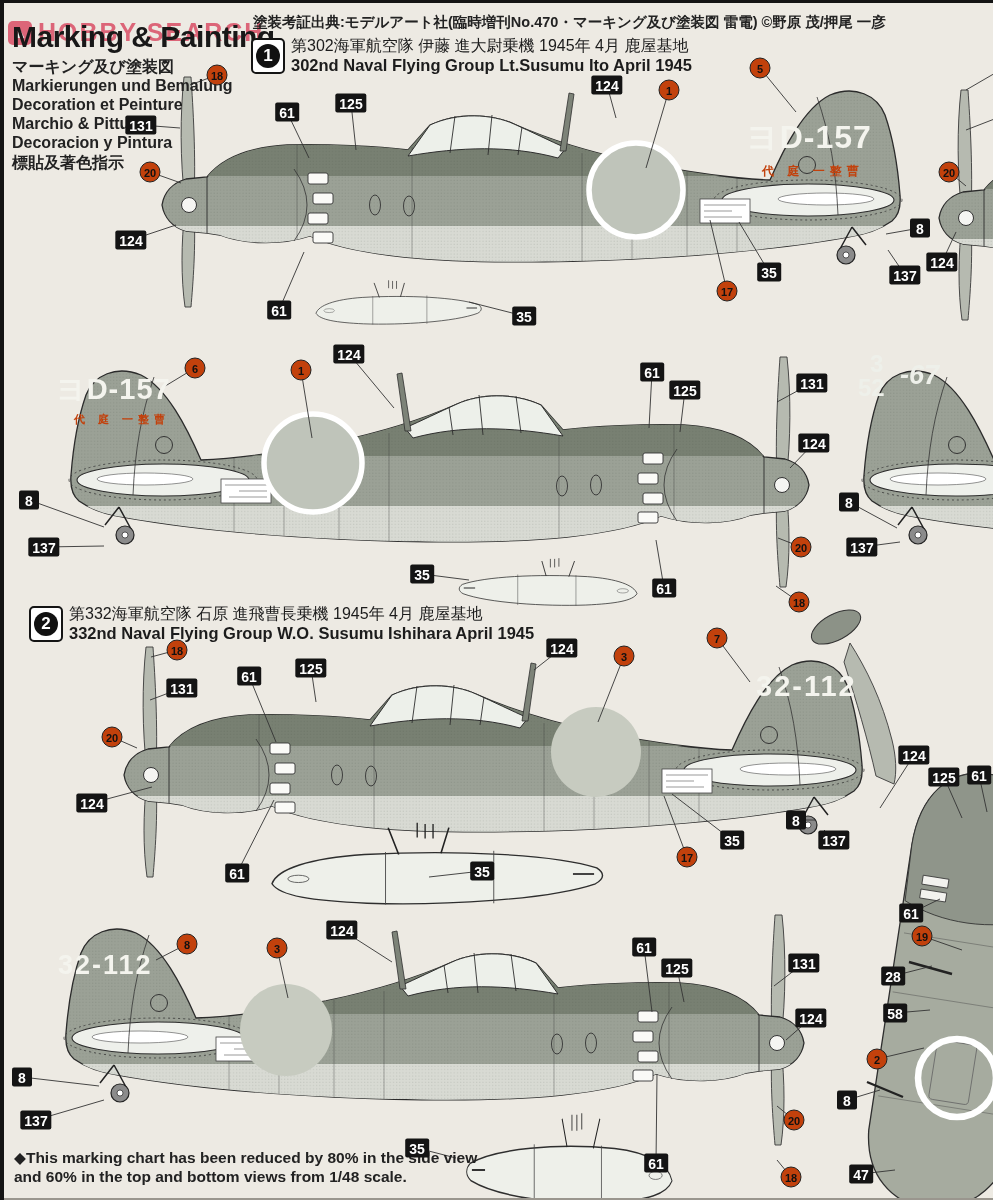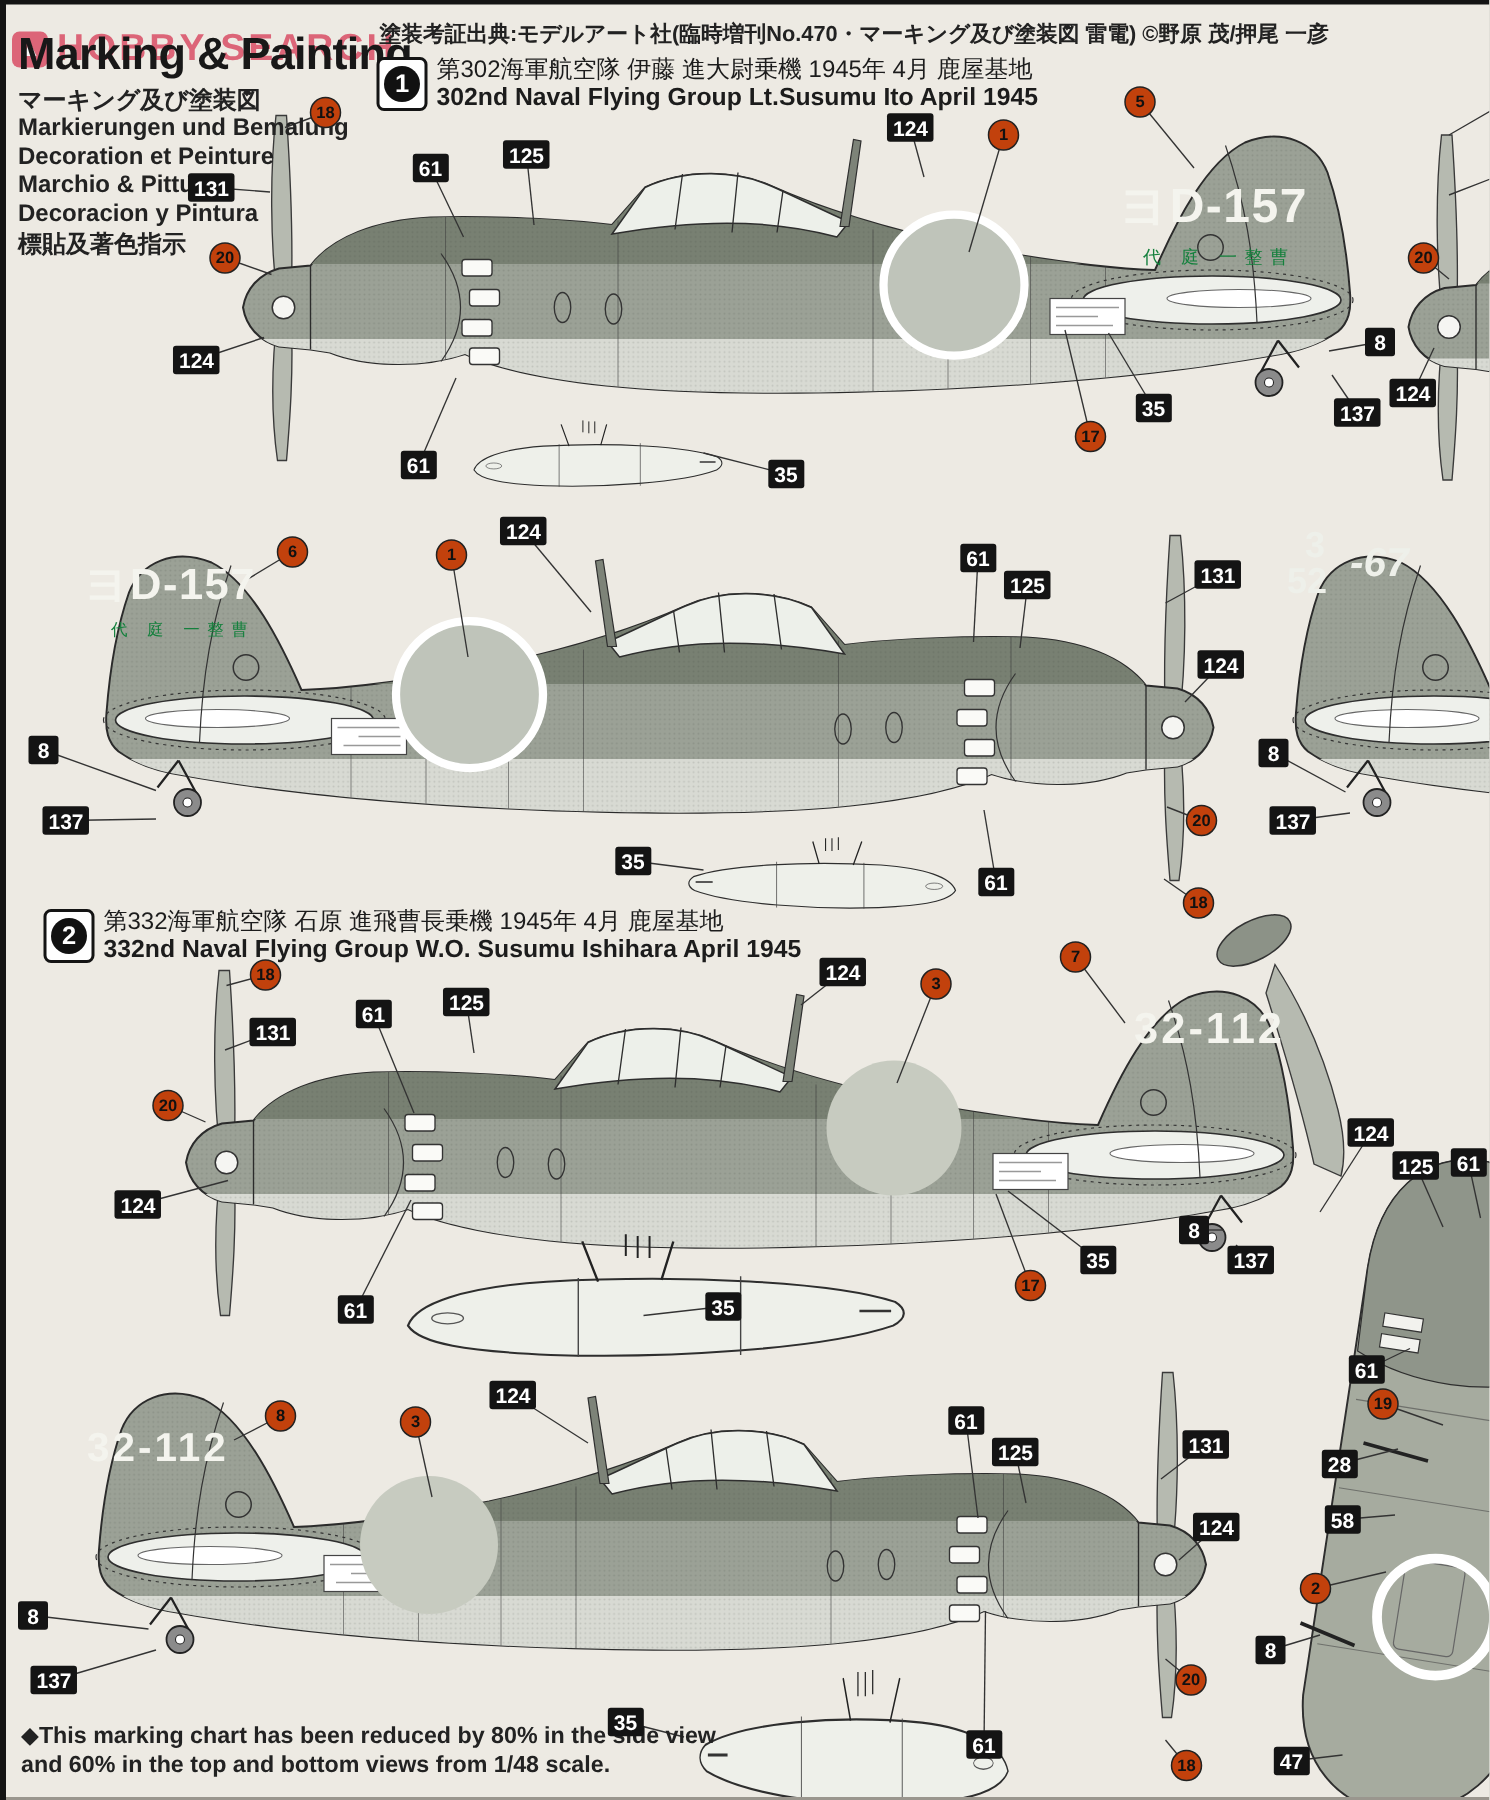--- a/index.html
+++ b/index.html
@@ -29,21 +29,21 @@
   .sec-ja{position:absolute;left:40px;top:0;font-size:16px;font-weight:normal;white-space:nowrap;}
   .sec-en{position:absolute;left:40px;top:20px;font-size:16.5px;font-weight:bold;white-space:nowrap;}
   #sec1{left:247px;top:36px;} #sec2{left:25px;top:604px;}
 
   
   .notes{position:absolute;left:10px;top:1148px;width:480px;font-size:15.5px;font-weight:bold;line-height:19px;color:#222;}
   .notes .ja{font-size:16px;margin-bottom:2px;}
 
   
   .tailcode{position:absolute;color:#f4f4ee;font-weight:bold;white-space:nowrap;pointer-events:none;}
-  .tailcap{position:absolute;color:#15803d;font-weight:normal;letter-spacing:5px;white-space:nowrap;pointer-events:none;}
+  .tailcap{position:absolute;color:#c2410c;font-weight:bold;letter-spacing:5px;white-space:nowrap;pointer-events:none;}
   #tc1{left:742px;top:116px;font-size:32px;letter-spacing:1px;}
   #cap1{left:758px;top:163px;font-size:12px;}
   #tc2{left:52px;top:370px;font-size:29px;letter-spacing:1px;}
   #cap2{left:70px;top:412px;font-size:11px;}
   #tc3{left:752px;top:670px;font-size:29px;letter-spacing:2px;}
   #tc4{left:54px;top:950px;font-size:27px;letter-spacing:2px;}
   .fc{position:absolute;color:#eef0ea;font-weight:bold;}
   #fc-top{left:866px;top:350px;font-size:24px;}
   #fc-mid{left:854px;top:374px;font-size:24px;}
   #fc-suf{left:896px;top:360px;font-size:27px;font-style:italic;}

